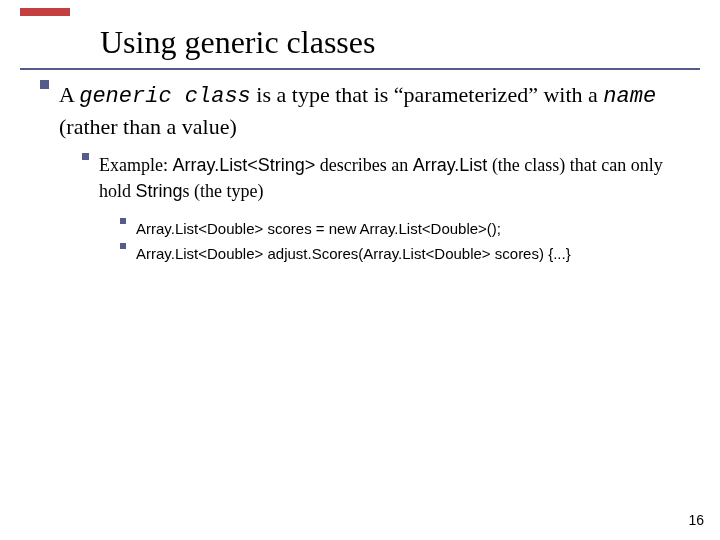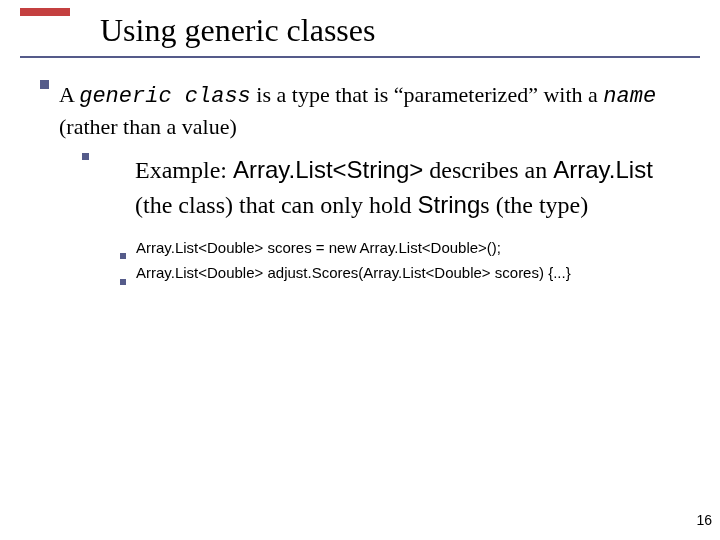--- a/index.html
+++ b/index.html
@@ -14,21 +14,21 @@
   .accent-bar {
     position: absolute;
     top: 8px;
     left: 20px;
     width: 50px;
     height: 8px;
     background: #c44040;
   }
   .title-block {
     position: absolute;
-    top: 12px;
+    top: 24px;
     left: 100px;
     right: 30px;
   }
   .title {
     font-size: 32px;
     color: #000;
     font-weight: normal;
     padding-bottom: 6px;
   }
   .title-underline {
@@ -66,45 +66,43 @@
   }
   .lvl1 {
     display: flex;
     font-size: 22px;
     line-height: 1.35;
     margin-bottom: 12px;
   }
   .lvl1 .txt { flex: 1; }
   .lvl2 {
     display: flex;
-    font-size: 24px;
+    font-size: 18px;
     line-height: 1.4;
     margin-left: 42px;
     margin-bottom: 14px;
-    gap: 36px;
   }
   .lvl2 .txt { flex: 1; }
   .lvl3 {
     display: flex;
     font-size: 15px;
     line-height: 1.5;
     margin-left: 80px;
     margin-bottom: 3px;
     font-family: Verdana, Geneva, sans-serif;
-    align-items: flex-end;
   }
   .lvl3 .txt { flex: 1; }
   .italic { font-style: italic; font-family: Liberation Mono, monospace; }
   .code {
     font-family: Verdana, Geneva, sans-serif;
   }
   .page-num {
     position: absolute;
     bottom: 12px;
-    right: 8px;
+    right: 16px;
     font-family: Arial, sans-serif;
     font-size: 14px;
     color: #000;
   }
 </style>
 </head>
 <body>
 
 <div class="accent-bar"></div>
 

